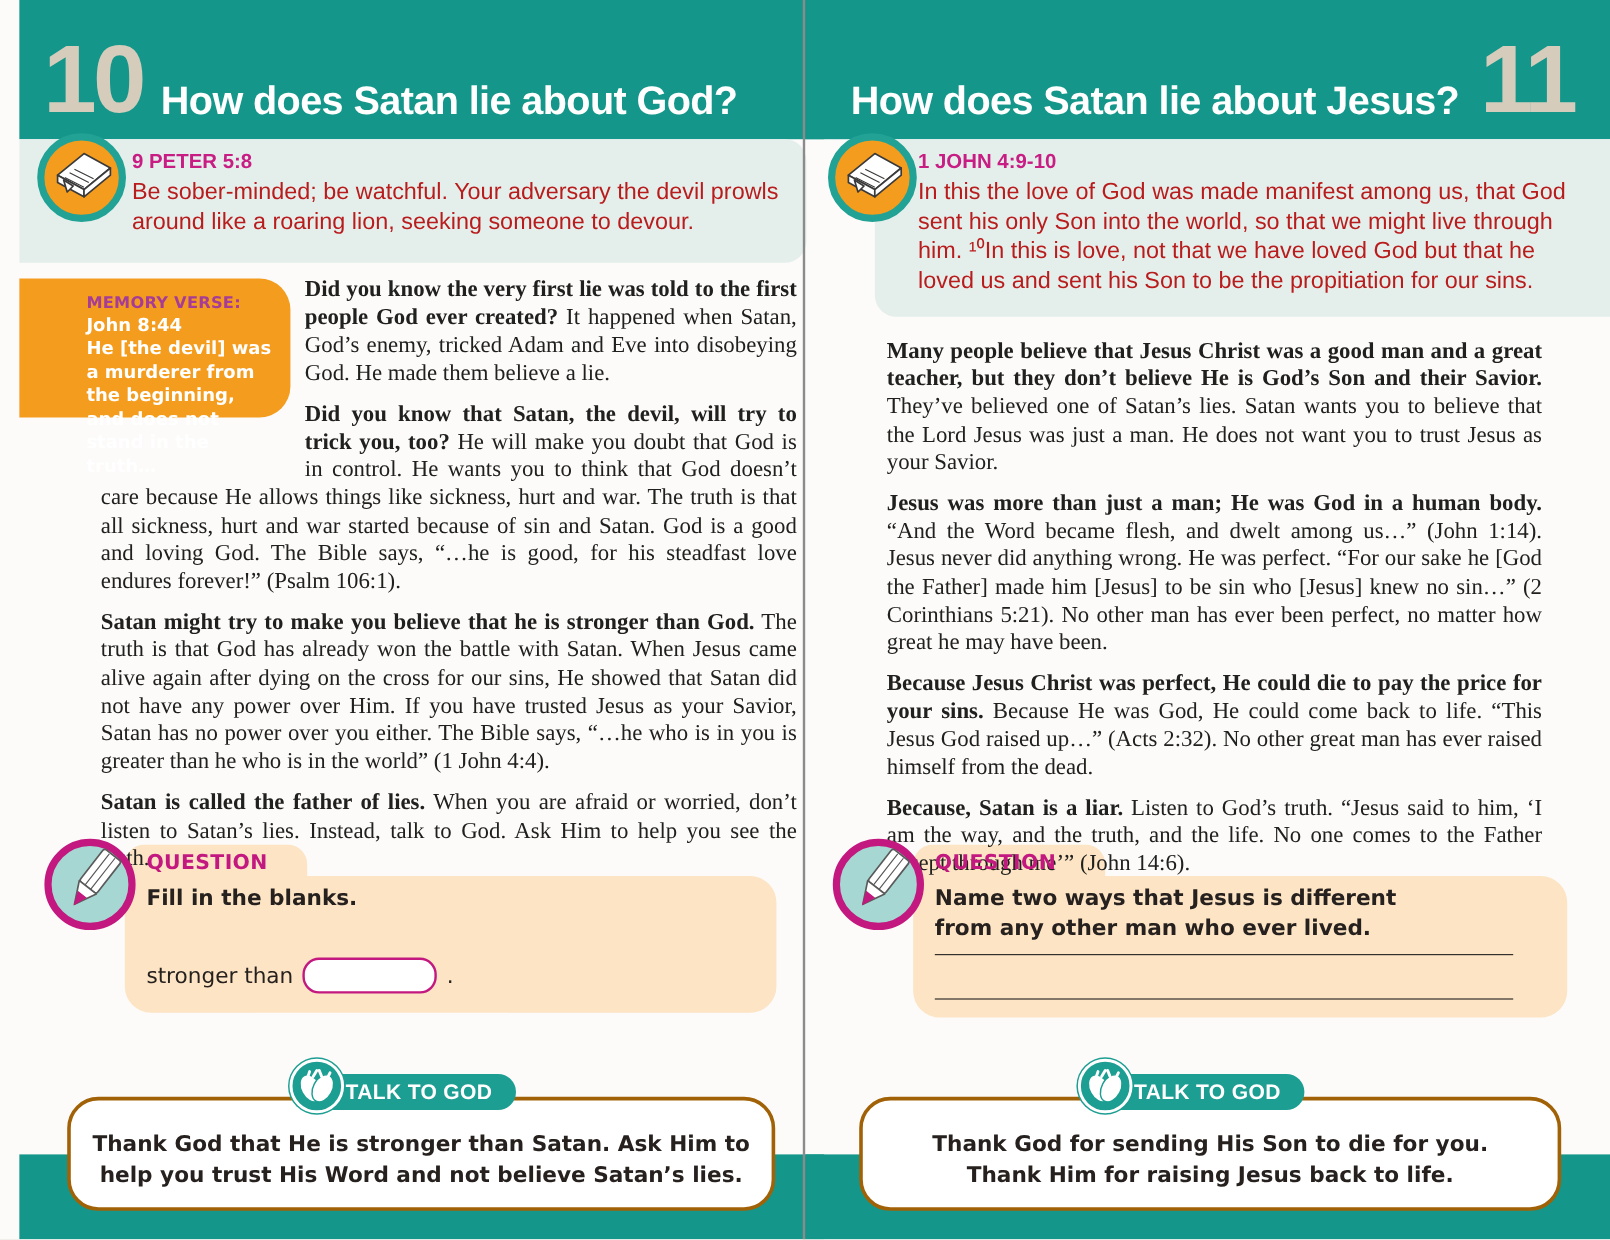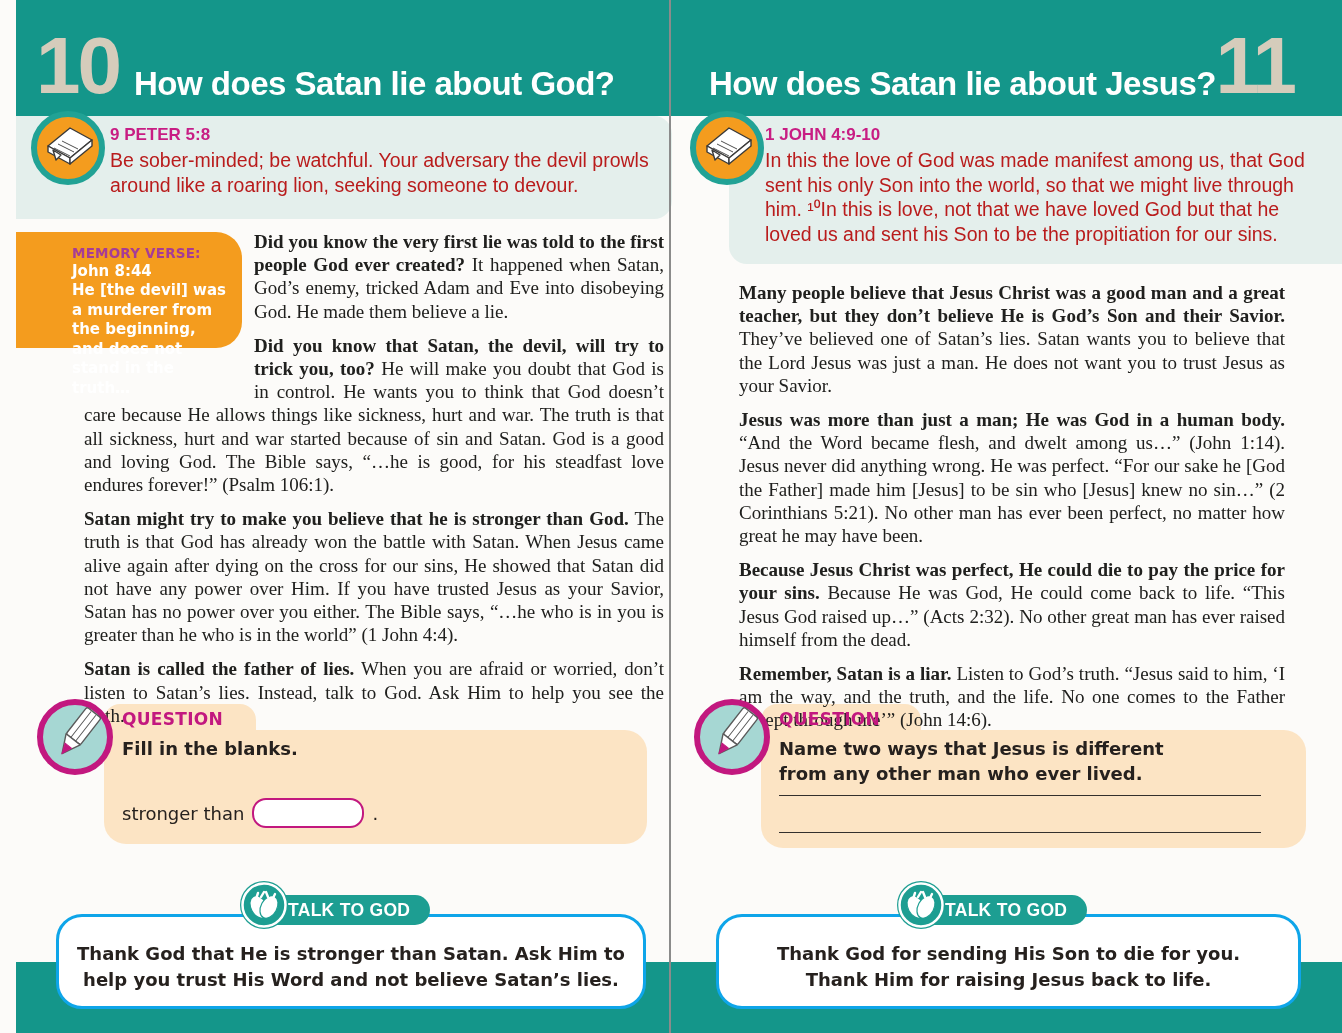--- a/index.html
+++ b/index.html
@@ -7,21 +7,21 @@
           font-family:"Liberation Sans",sans-serif;}
   .page{position:absolute;top:0;width:671px;height:1033px;background:#fcfbf9;overflow:hidden;}
   #page-left{left:16px;} #page-right{left:671px;}
   .spine{position:absolute;left:669px;top:0;width:2px;height:1033px;background:#8b8b8b;z-index:60;}
 
   
   .header{position:absolute;left:0;top:0;width:671px;height:116px;background:#14968a;z-index:1;}
   .footer{position:absolute;left:0;top:962px;width:671px;height:71px;background:#14968a;z-index:4;}
   .pagenum{position:absolute;top:26px;font-weight:800;font-size:80px;line-height:1;
            color:#d5ccbb;letter-spacing:-3px;z-index:2;font-family:"Liberation Sans",sans-serif;}
-  #page-left .pagenum{left:20px;} #page-right .pagenum{right:48px;}
+  #page-left .pagenum{left:20px;} #page-right .pagenum{right:30px;}
   .title{position:absolute;top:67px;font-weight:700;font-size:33px;line-height:1;color:#ffffff;
          letter-spacing:-0.5px;z-index:2;white-space:nowrap;}
   #page-left .title{left:118px;} #page-right .title{right:126px;}
 
   
   .verse-panel{position:absolute;background:#e4efec;z-index:1;}
   #page-left .verse-panel{left:0;top:116px;width:656px;height:103px;border-radius:0 18px 18px 0;}
   #page-right .verse-panel{left:58px;top:116px;width:613px;height:148px;border-radius:18px 0 0 18px;}
   .book-icon{position:absolute;top:110px;width:76px;height:76px;z-index:10;}
   #page-left .book-icon{left:14px;} #page-right .book-icon{left:18px;}
@@ -65,21 +65,21 @@
   #fill-line-1{top:764px;} #fill-line-2{top:798px;}
   .blank{display:inline-block;width:118px;height:26px;background:#fff;border:2px solid #c2187f;
          border-radius:14px;}
   #fill-line-2 .blank{width:108px;}
   .answer-line{position:absolute;left:108px;width:482px;height:0;border-bottom:1.6px solid #33302d;z-index:3;}
   #answer-line-1{top:795px;} #answer-line-2{top:832px;}
   .pencil-icon{position:absolute;top:698px;width:78px;height:78px;z-index:10;}
   #page-left .pencil-icon{left:20px;} #page-right .pencil-icon{left:22px;}
 
   
-  .t-box{position:absolute;top:914px;height:95px;background:#fff;border:3px solid #0ea5e9;
+  .t-box{position:absolute;top:914px;height:95px;background:#fff;border:3px solid #a16207;
          border-radius:26px;box-sizing:border-box;z-index:5;display:flex;flex-direction:column;
          justify-content:center;padding-top:10px;}
   #page-left .t-box{left:40px;width:590px;} #page-right .t-box{left:45px;width:585px;}
   .t-text{font-family:"DejaVu Sans",sans-serif;font-weight:600;font-size:18px;line-height:26px;
           color:#26211e;text-align:center;}
   .t-tab{position:absolute;top:895px;width:160px;height:30px;background:#1d9e92;
          border-radius:6px 15px 15px 6px;z-index:6;color:#fff;font-weight:800;font-size:17.5px;
          line-height:30px;padding-left:18px;box-sizing:border-box;letter-spacing:.3px;}
   #page-left .t-tab{left:254px;} #page-right .t-tab{left:256px;}
   .hands-icon{position:absolute;top:879px;width:52px;height:52px;z-index:7;}
@@ -177,21 +177,21 @@
       </g>
       <path d="M24 38 L40 46 M28 34 L44 42 M32 31 L48 39" stroke="#3a3a3a" stroke-width="0.9" fill="none"></path>
     </svg>
     <div class="verse-ref">1 JOHN 4:9-10</div>
     <div class="verse-text">In this the love of God was made manifest among us, that God sent his only Son into the world, so that we might live through him. ¹⁰In this is love, not that we have loved God but that he loved us and sent his Son to be the propitiation for our sins.</div>
 
     <div class="body-text">
       <p><b>Many people believe that Jesus Christ was a good man and a great teacher, but they don’t believe He is God’s Son and their Savior.</b><span> They’ve believed one of Satan’s lies. Satan wants you to believe that the Lord Jesus was just a man. He does not want you to trust Jesus as your Savior.</span></p>
       <p><b>Jesus was more than just a man; He was God in a human body.</b><span> “And the Word became flesh, and dwelt among us…” (John 1:14). Jesus never did anything wrong. He was perfect. “For our sake he [God the Father] made him [Jesus] to be sin who [Jesus] knew no sin…” (2 Corinthians 5:21). No other man has ever been perfect, no matter how great he may have been.</span></p>
       <p><b>Because Jesus Christ was perfect, He could die to pay the price for your sins.</b><span> Because He was God, He could come back to life. “This Jesus God raised up…” (Acts 2:32). No other great man has ever raised himself from the dead.</span></p>
-      <p><b>Remember, Satan is a liar.</b><span> Listen to God’s truth. “Jesus said to him, ‘I am the way, and the truth, and the life. No one comes to the Father except through me’” (John 14:6).</span></p>
+      <p><b>Because, Satan is a liar.</b><span> Listen to God’s truth. “Jesus said to him, ‘I am the way, and the truth, and the life. No one comes to the Father except through me’” (John 14:6).</span></p>
     </div>
 
     <div class="q-tab"></div>
     <div class="q-box"></div>
     <div class="q-label">QUESTION</div>
     <div class="q-prompt">
       <span>Name two ways that Jesus is different</span><br>
       <span>from any other man who ever lived.</span>
     </div>
     <div class="answer-line" id="answer-line-1"></div>

